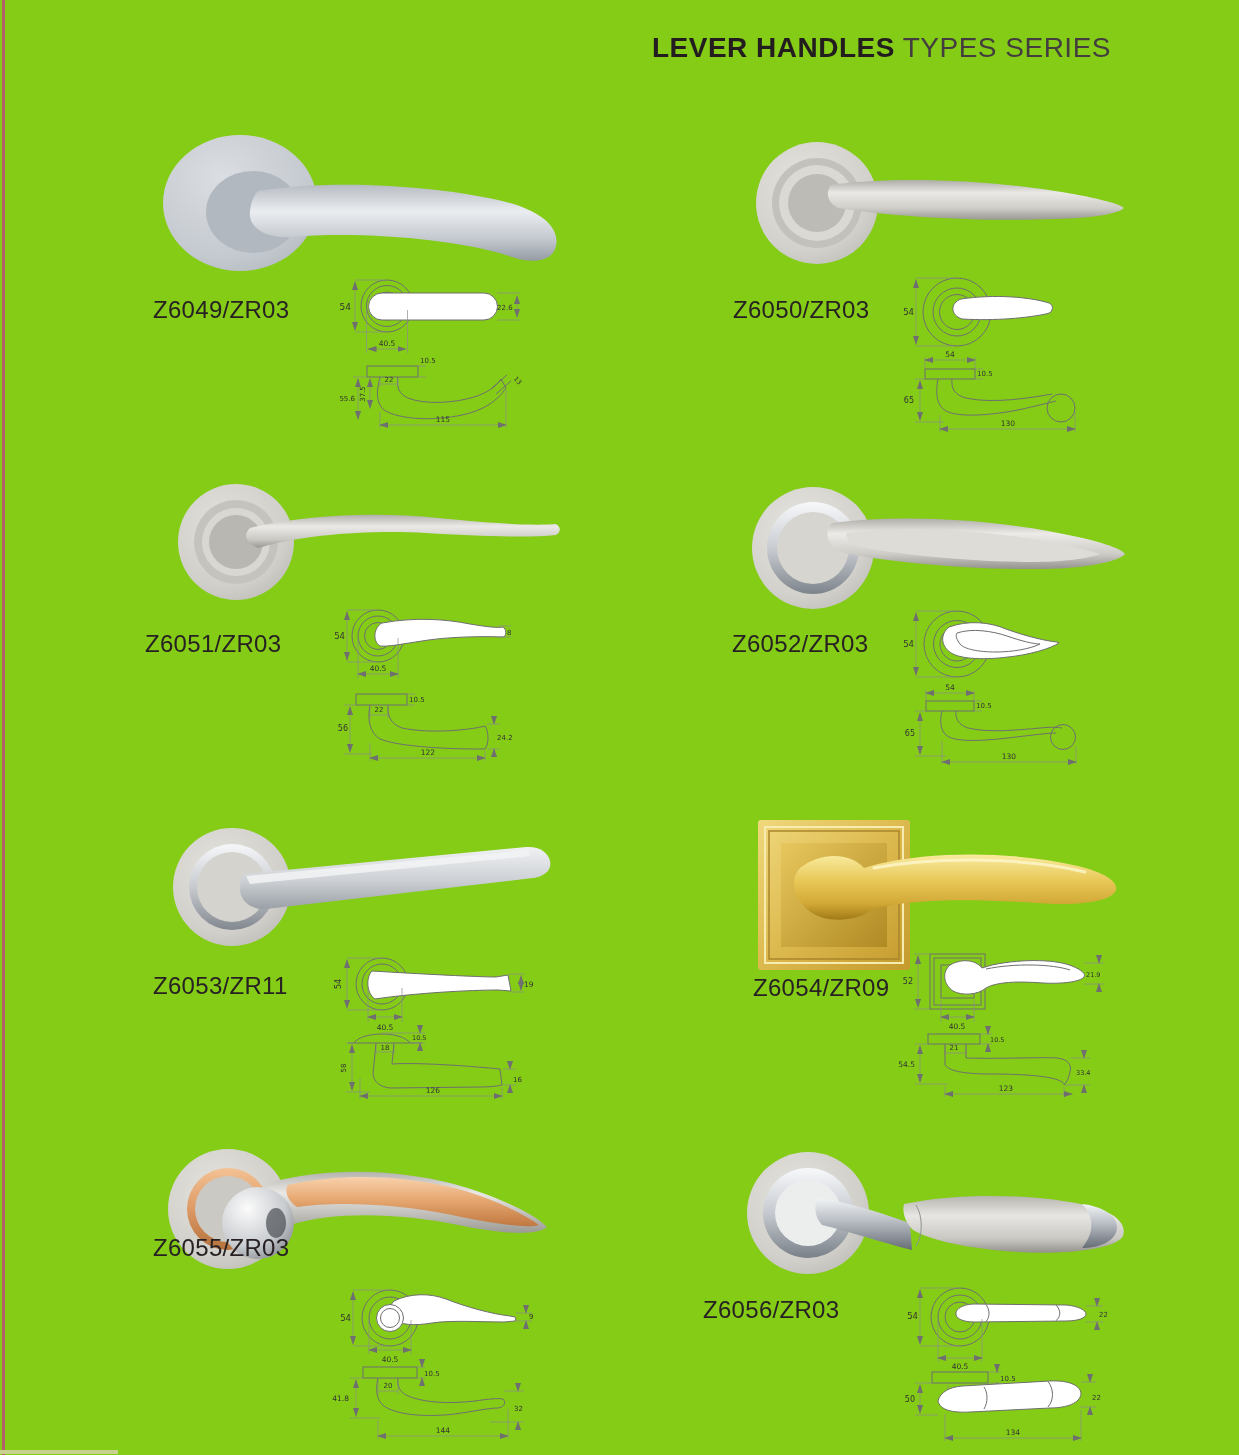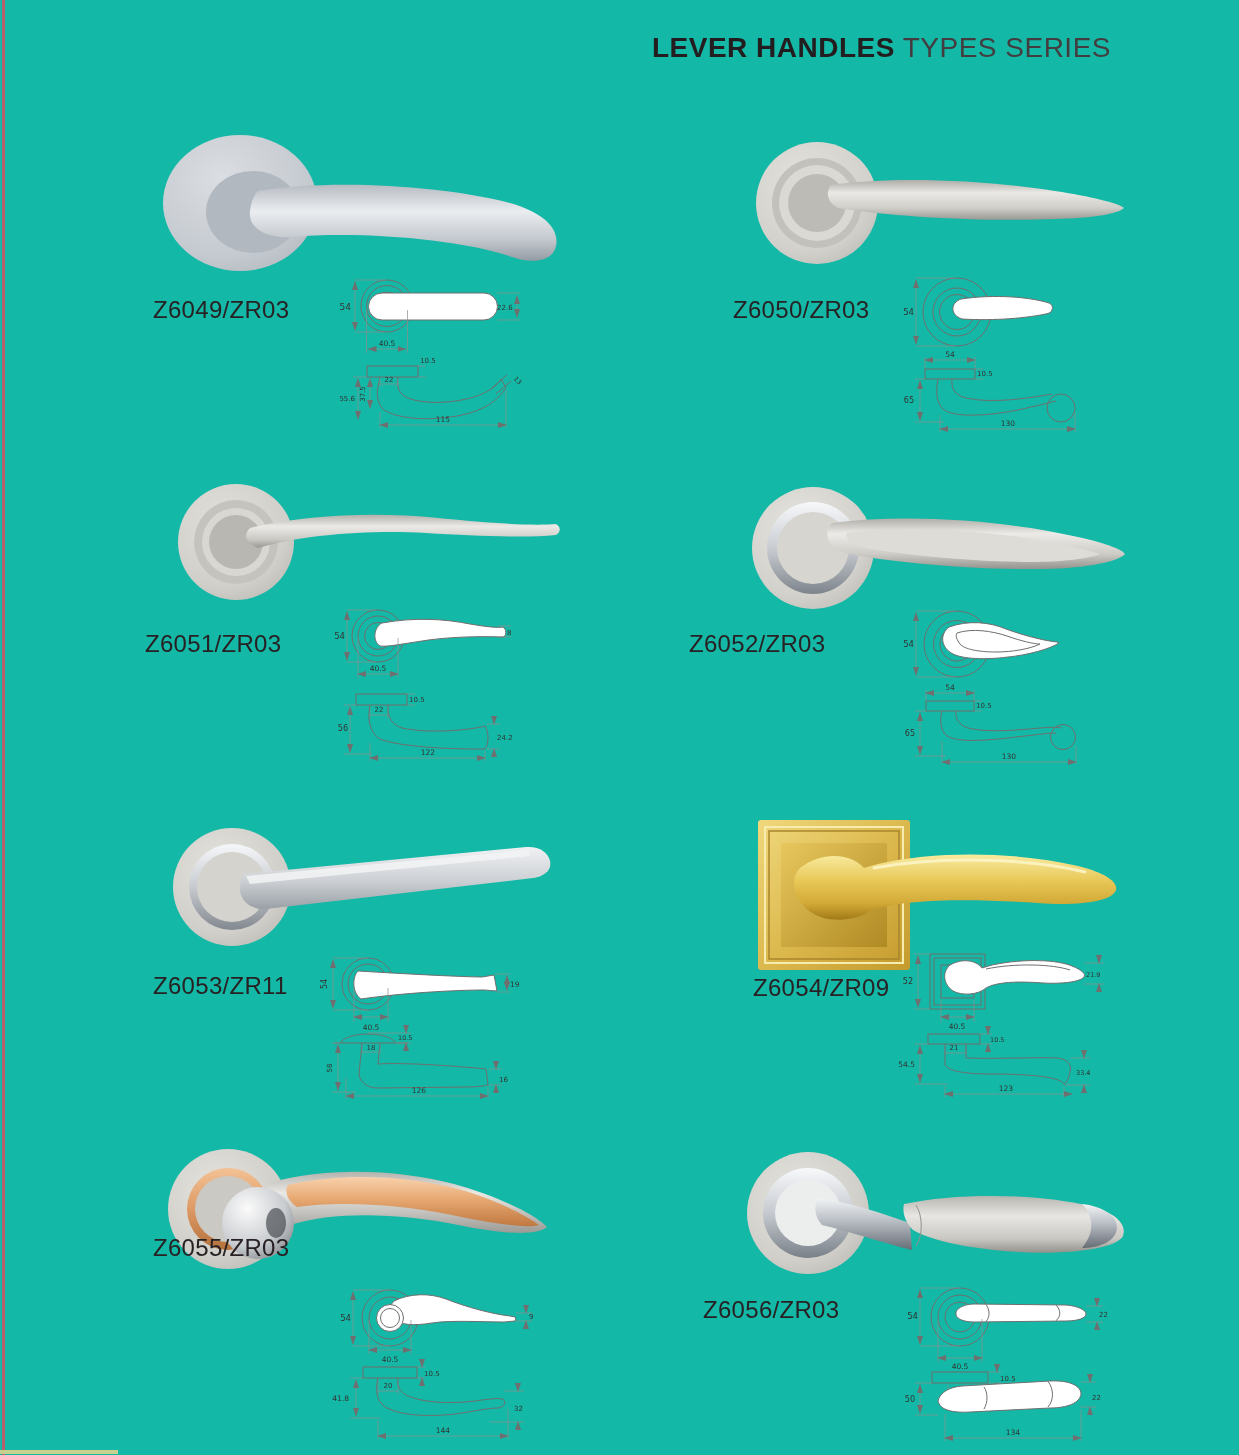--- a/index.html
+++ b/index.html
@@ -1,16 +1,16 @@
 <!DOCTYPE html>
 <html><head>
 <meta charset="utf-8">
 <style>
   html,body{margin:0;padding:0;background:#ffffff;}
-  .page{position:relative;width:1239px;height:1455px;background:#14b8a6;overflow:hidden;
+  .page{position:relative;width:1239px;height:1455px;background:#84cc16;overflow:hidden;
         font-family:"Liberation Sans",sans-serif;}
   .edge-left{position:absolute;left:2px;top:0;width:3px;height:1455px;background:#b4616c;}
   .edge-bottom{position:absolute;left:0;top:1450px;width:118px;height:4px;background:#c9d18f;}
   .title{position:absolute;top:32px;right:128px;font-size:28px;letter-spacing:.5px;color:#2a2325;white-space:nowrap;}
   .title b{font-weight:700;color:#231d1f;}
   .title span{font-weight:400;color:#433d3f;}
   .abs{position:absolute;}
   .model{font-size:24px;color:#272123;letter-spacing:.3px;}
   svg{display:block;overflow:visible;}
   
@@ -250,21 +250,21 @@
       </defs>
       <g>
         <circle cx="93" cy="70" r="61" fill="url(#p4r)"></circle>
         <circle cx="93" cy="70" r="46" fill="url(#p4c)"></circle>
         <circle cx="93" cy="70" r="36" fill="#d6d5d0"></circle>
         <path d="M112,45 C190,35 288,43 358,59 C389,66 403,72 405,76 C397,85 358,91 318,91 C248,92 160,83 125,75 C105,69 104,53 112,45 Z" fill="url(#p4l)"></path>
         <path d="M126,55 C190,47 280,53 340,66 C360,70 374,74 380,76 C368,81 340,84 312,84 C252,84 176,76 140,69 C130,66 126,60 126,55 Z" fill="#dddcd7"></path>
       </g>
     </svg>
   </div>
-  <div class="abs model" style="left:689px;top:630px">Z6052/ZR03</div>
+  <div class="abs model" style="left:732px;top:630px">Z6052/ZR03</div>
   <div class="abs" style="left:900px;top:606px">
     <svg viewBox="0 0 200 178" width="200" height="178">
       <g>
         <circle class="ol" cx="57" cy="38" r="33"></circle>
           <circle class="ol" cx="57" cy="38" r="23.5"></circle>
           <circle class="ol" cx="57" cy="38" r="17"></circle>
         <path class="of" d="M49,21 C68,14 90,16 106,23 C128,31 147,35 157,36 L159,37 C150,43 128,49 108,51 C85,54 63,53 53,48 C40,41 40,28 49,21 Z"></path>
         <path class="ol" d="M57,27 C72,22 92,25 107,30 C121,35 134,38 140,38 C130,43 112,46 96,46 C78,46 64,43 60,38 C57,34 55,30 57,27 Z"></path>
         <path class="dm" d="M55,5 H16 M55,71 H16"></path>
           <path class="dm ar" d="M16,7 V69"></path>
@@ -312,21 +312,21 @@
       <g>
         <circle cx="84" cy="77" r="59" fill="url(#p5r)"></circle>
         <circle cx="84" cy="77" r="43" fill="url(#p5c)"></circle>
         <circle cx="84" cy="77" r="35" fill="#d4d3ce"></circle>
         <path d="M95,64 L378,37 C391,36 400,42 402,51 C404,60 397,66 385,68 L118,99 C102,100 92,90 92,79 C92,72 93,67 95,64 Z" fill="url(#p5l)"></path>
         <path d="M98,66 L380,40 L382,46 L102,74 Z" fill="#f2f3f5" opacity=".85"></path>
       </g>
     </svg>
   </div>
   <div class="abs model" style="left:153px;top:972px">Z6053/ZR11</div>
-  <div class="abs" style="left:316px;top:946px">
+  <div class="abs" style="left:330px;top:946px">
     <svg viewBox="0 0 222 172" width="222" height="172">
       <g>
         <circle class="ol" cx="52" cy="38" r="26"></circle>
           <circle class="ol" cx="52" cy="38" r="20"></circle>
         <path class="of" d="M42,25 C90,28 150,31 166,31 L178,29 L181,45 L168,44 C140,44 85,47 45,53 C36,47 36,31 42,25 Z"></path>
         <path class="dm" d="M179,28 H194 M181,46 H194"></path>
           <path class="dm ar" d="M191,30 V44"></path>
         <text class="dt dts" x="194" y="41" font-size="7.5">19</text>
         <path class="dm" d="M52,12 H17 M52,64 H17"></path>
           <path class="dm ar" d="M17,14 V62"></path>

